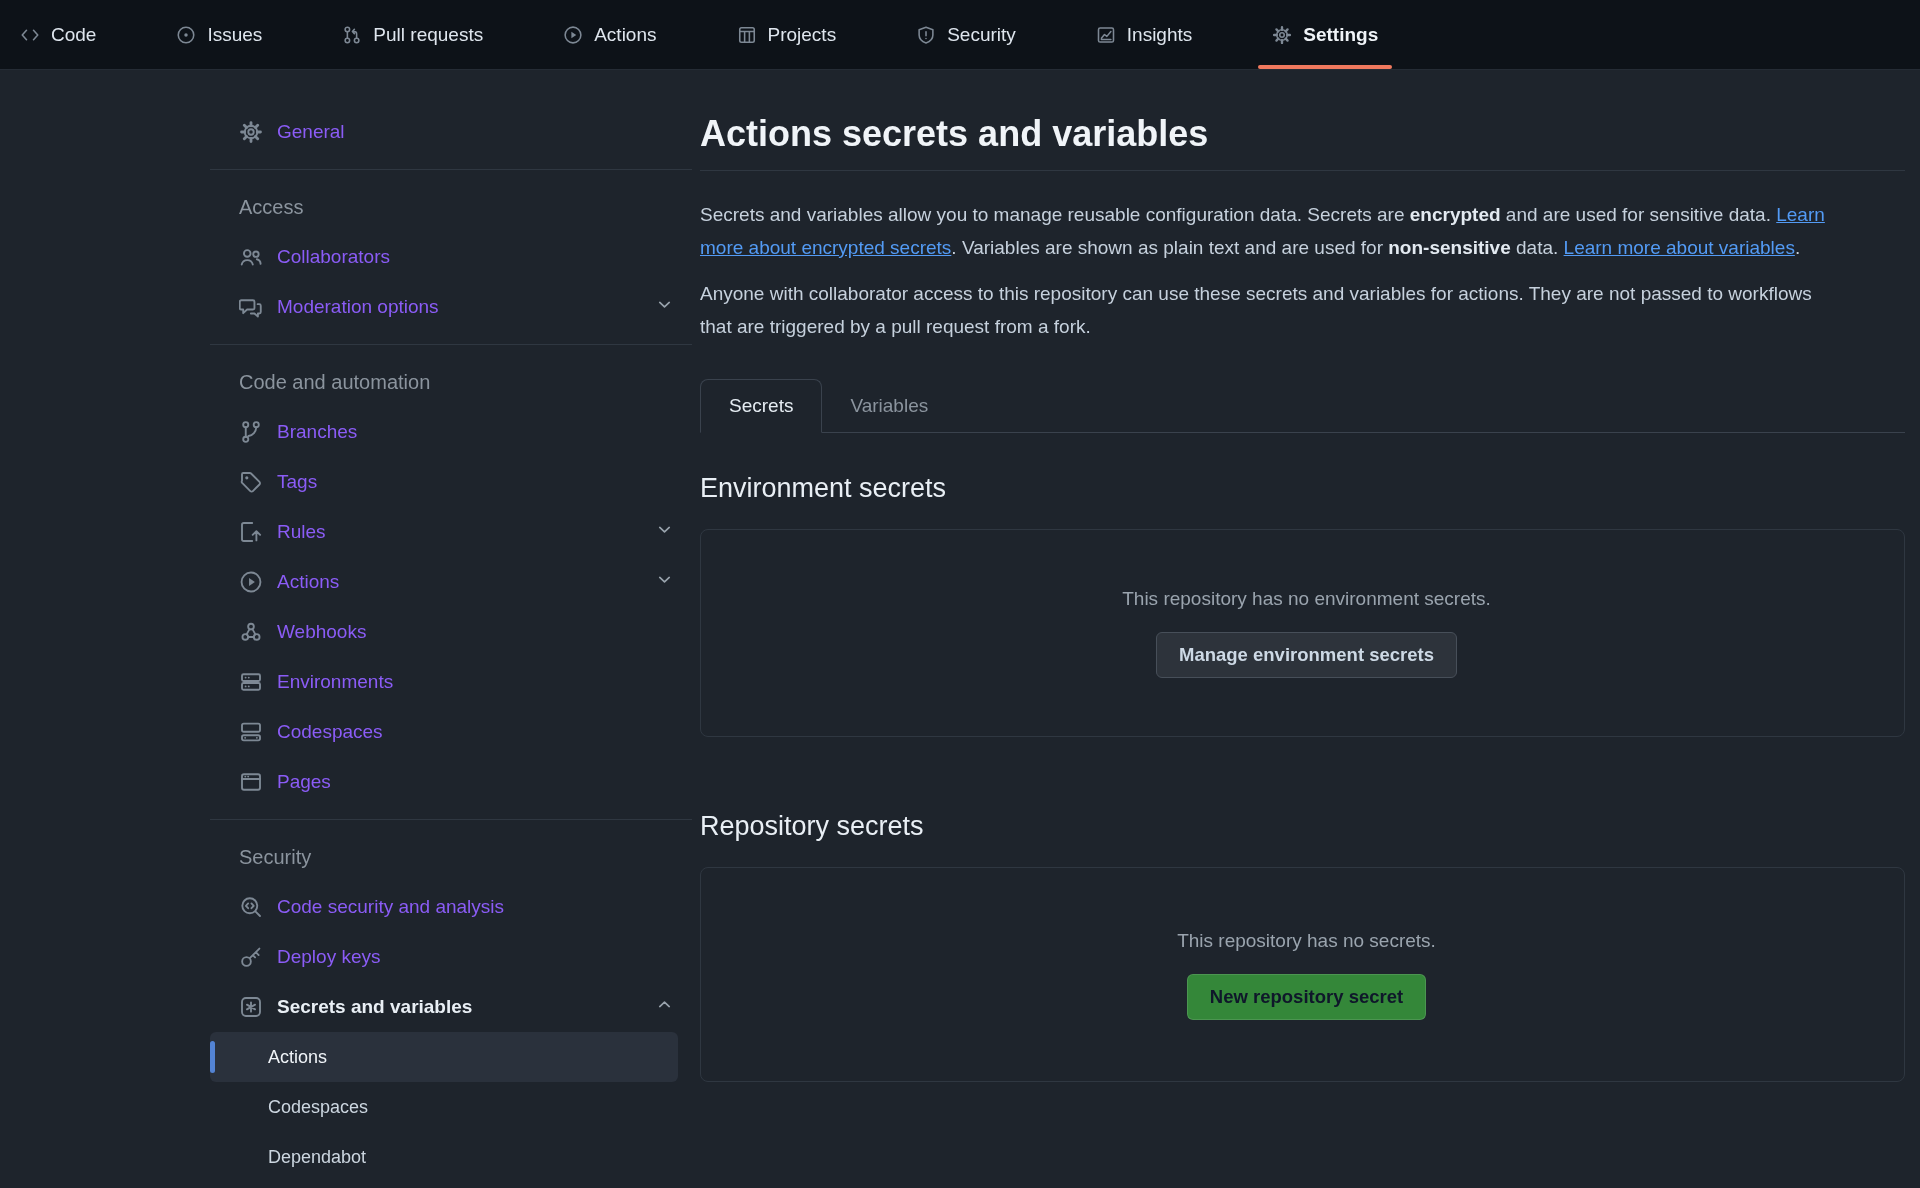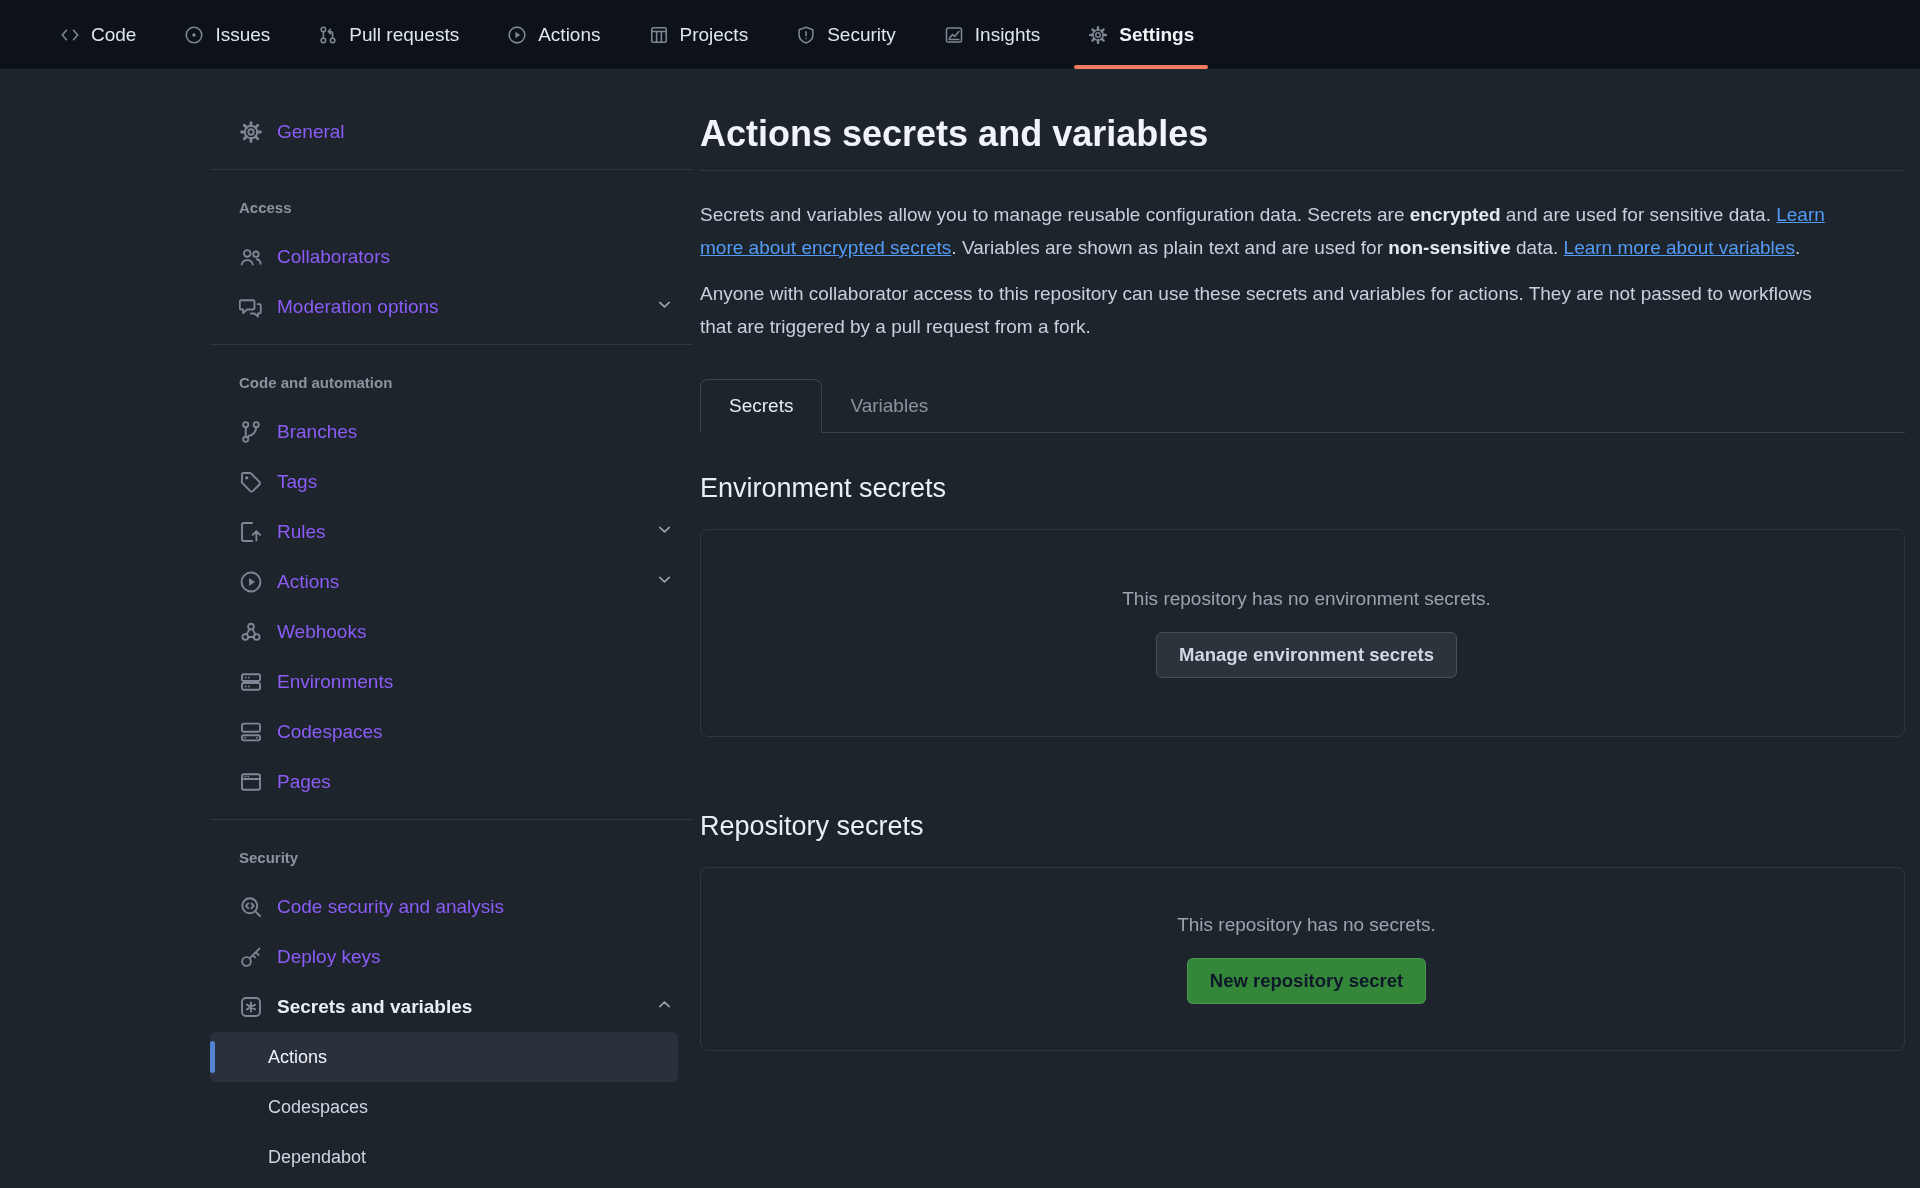--- a/index.html
+++ b/index.html
@@ -28,21 +28,22 @@
     -webkit-font-smoothing:antialiased;
   }
   .icon{display:inline-flex;align-items:center;justify-content:center;color:var(--icon);flex:none;}
   .icon svg{display:block;}
 
   
   #topnav{
     height:70px;background:var(--nav-bg);
     display:flex;align-items:stretch;
     border-bottom:1px solid #252c35;
-    padding-left:60px;
+    padding-left:20px;
+    gap:32px;
   }
   .nav-item{
     position:relative;display:flex;align-items:center;gap:11px;
     margin-right:48px;cursor:pointer;
     font-size:19px;color:#dfe6ee;white-space:nowrap;
   }
   .nav-item .nav-label{color:#dfe6ee;}
   .nav-item.active .nav-label{font-weight:700;color:var(--bright);}
   .nav-underline{
     position:absolute;left:-14px;right:-14px;bottom:0;height:4px;
@@ -54,21 +55,21 @@
   #sidebar{width:482px;flex:none;padding-top:37px;}
   .side-item{
     position:relative;height:50px;display:flex;align-items:center;gap:14px;
     padding-left:29px;font-size:19px;color:#8b5cf6;cursor:pointer;border-radius:6px;
   }
   .side-item.bold{font-weight:700;color:#e9eff5;align-items:center;}
   .side-item .side-label{flex:1 1 auto;}
   .side-chevron{position:absolute;right:18px;color:#99a3ad;}
   .side-section-label{
     height:50px;display:flex;align-items:center;padding-left:29px;
-    font-size:15px;font-weight:700;color:var(--muted);
+    font-size:20px;font-weight:400;color:var(--muted);
   }
   .side-divider{height:1px;background:var(--border-soft);margin:12px 0;}
   .side-sub{
     height:50px;display:flex;align-items:center;
     padding-left:58px;font-size:18px;color:#ccd6e0;cursor:pointer;
     border-radius:6px;margin-right:14px;position:relative;
   }
   .side-sub.active{background:#2a313c;color:var(--bright);}
   .active-bar{
     position:absolute;left:0;top:9px;bottom:9px;width:5px;border-radius:3px;
@@ -94,21 +95,21 @@
     background:var(--bg);border:1px solid var(--border);border-bottom-color:var(--bg);
     margin-bottom:-1px;border-radius:8px 8px 0 0;color:#e6edf3;
   }
   h2{margin:40px 0 0 0;font-size:27px;font-weight:400;color:#e9eff5;line-height:30px;}
   h2.second{margin-top:74px;}
   .empty-box{
     margin-top:26px;border:1px solid var(--border-soft);border-radius:8px;
     display:flex;flex-direction:column;align-items:center;justify-content:center;gap:22px;padding-left:8px;
   }
   .empty-box.env{height:208px;}
-  .empty-box.repo{height:184px;}
+  .empty-box.repo{height:215px;}
   .empty-text{font-size:19px;color:#9aa4ae;}
   .btn{
     border-radius:6px;font-size:18.5px;font-weight:700;cursor:pointer;
     padding:11px 22px;line-height:22px;font-family:inherit;
   }
   .btn-gray{background:var(--graybtn);border:1px solid var(--graybtn-border);color:#cdd9e5;}
   .btn-green{background:var(--button-green);border:1px solid rgba(255,255,255,0.12);color:#0f172a;}
 </style>
 </head>
 <body>

